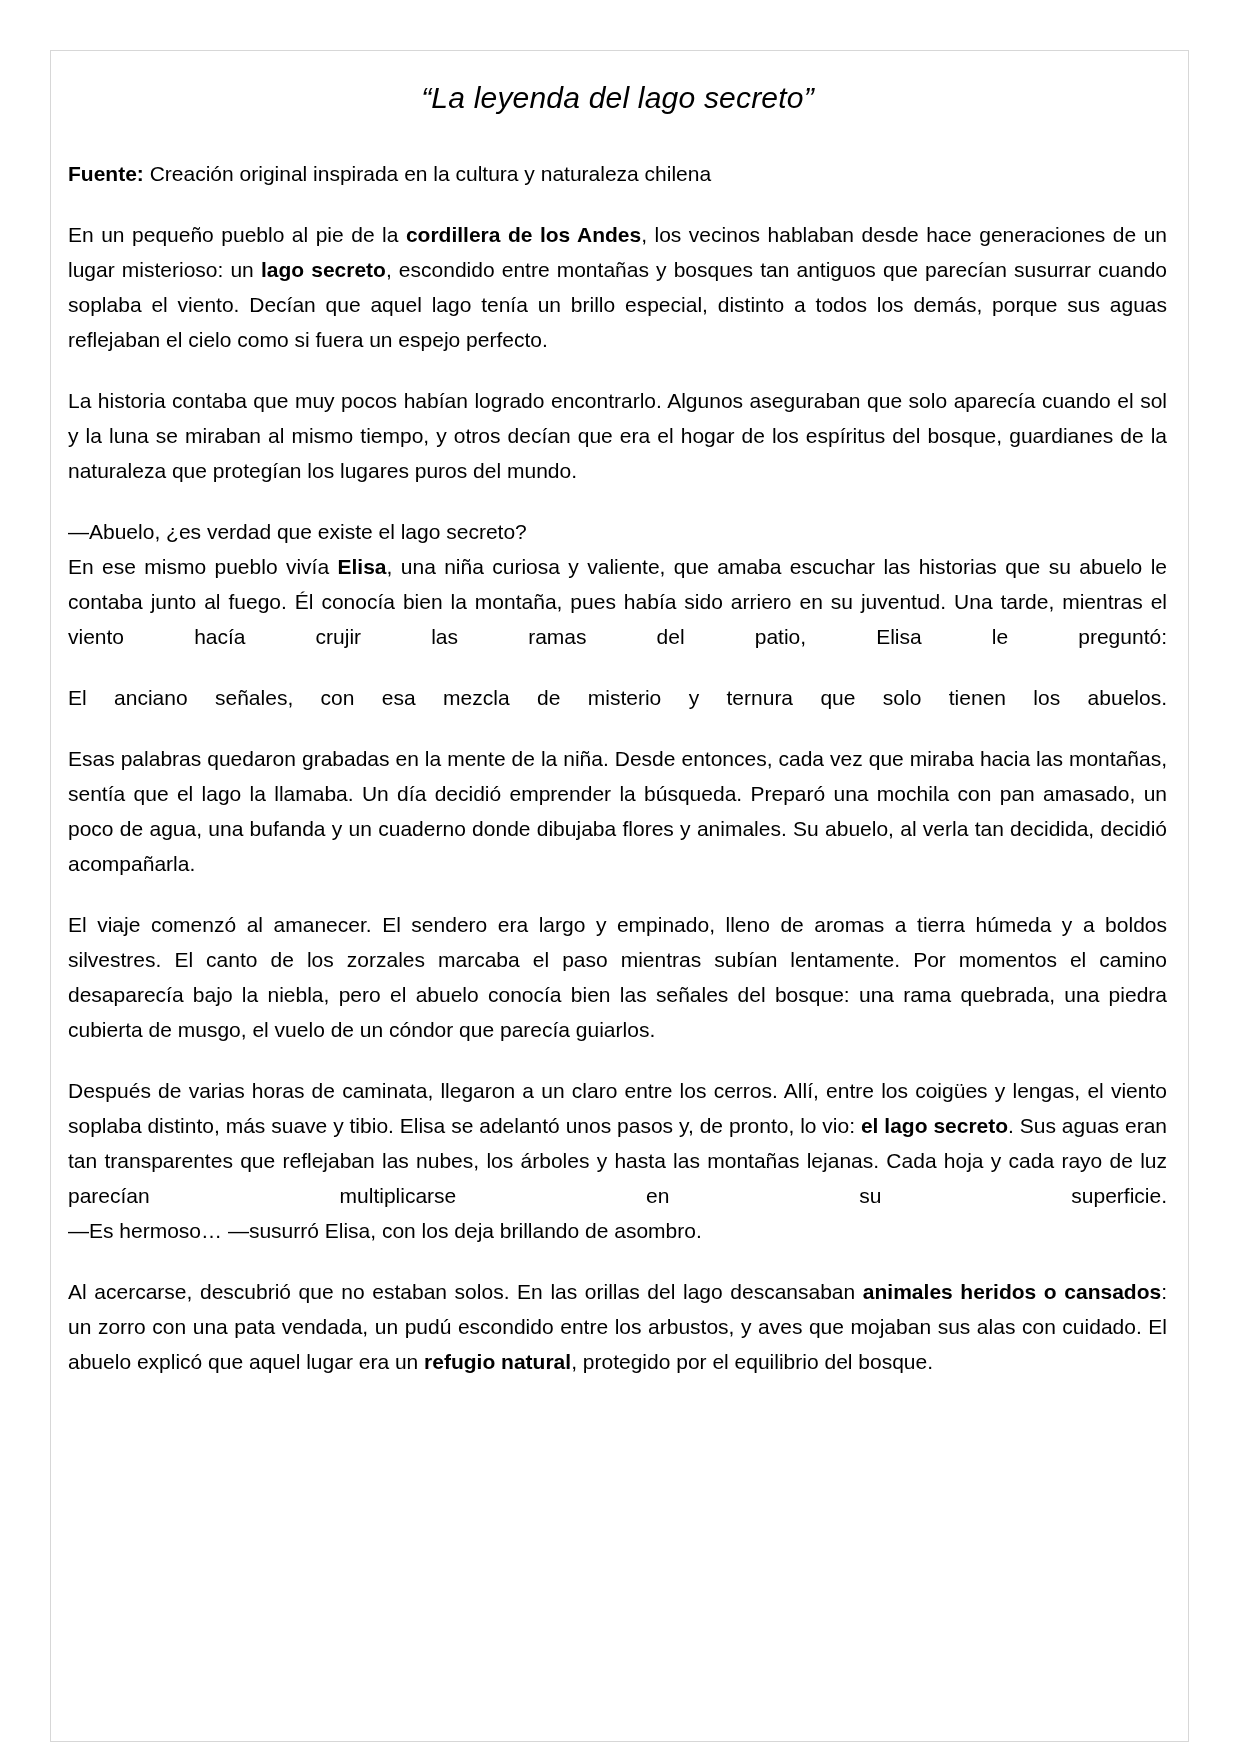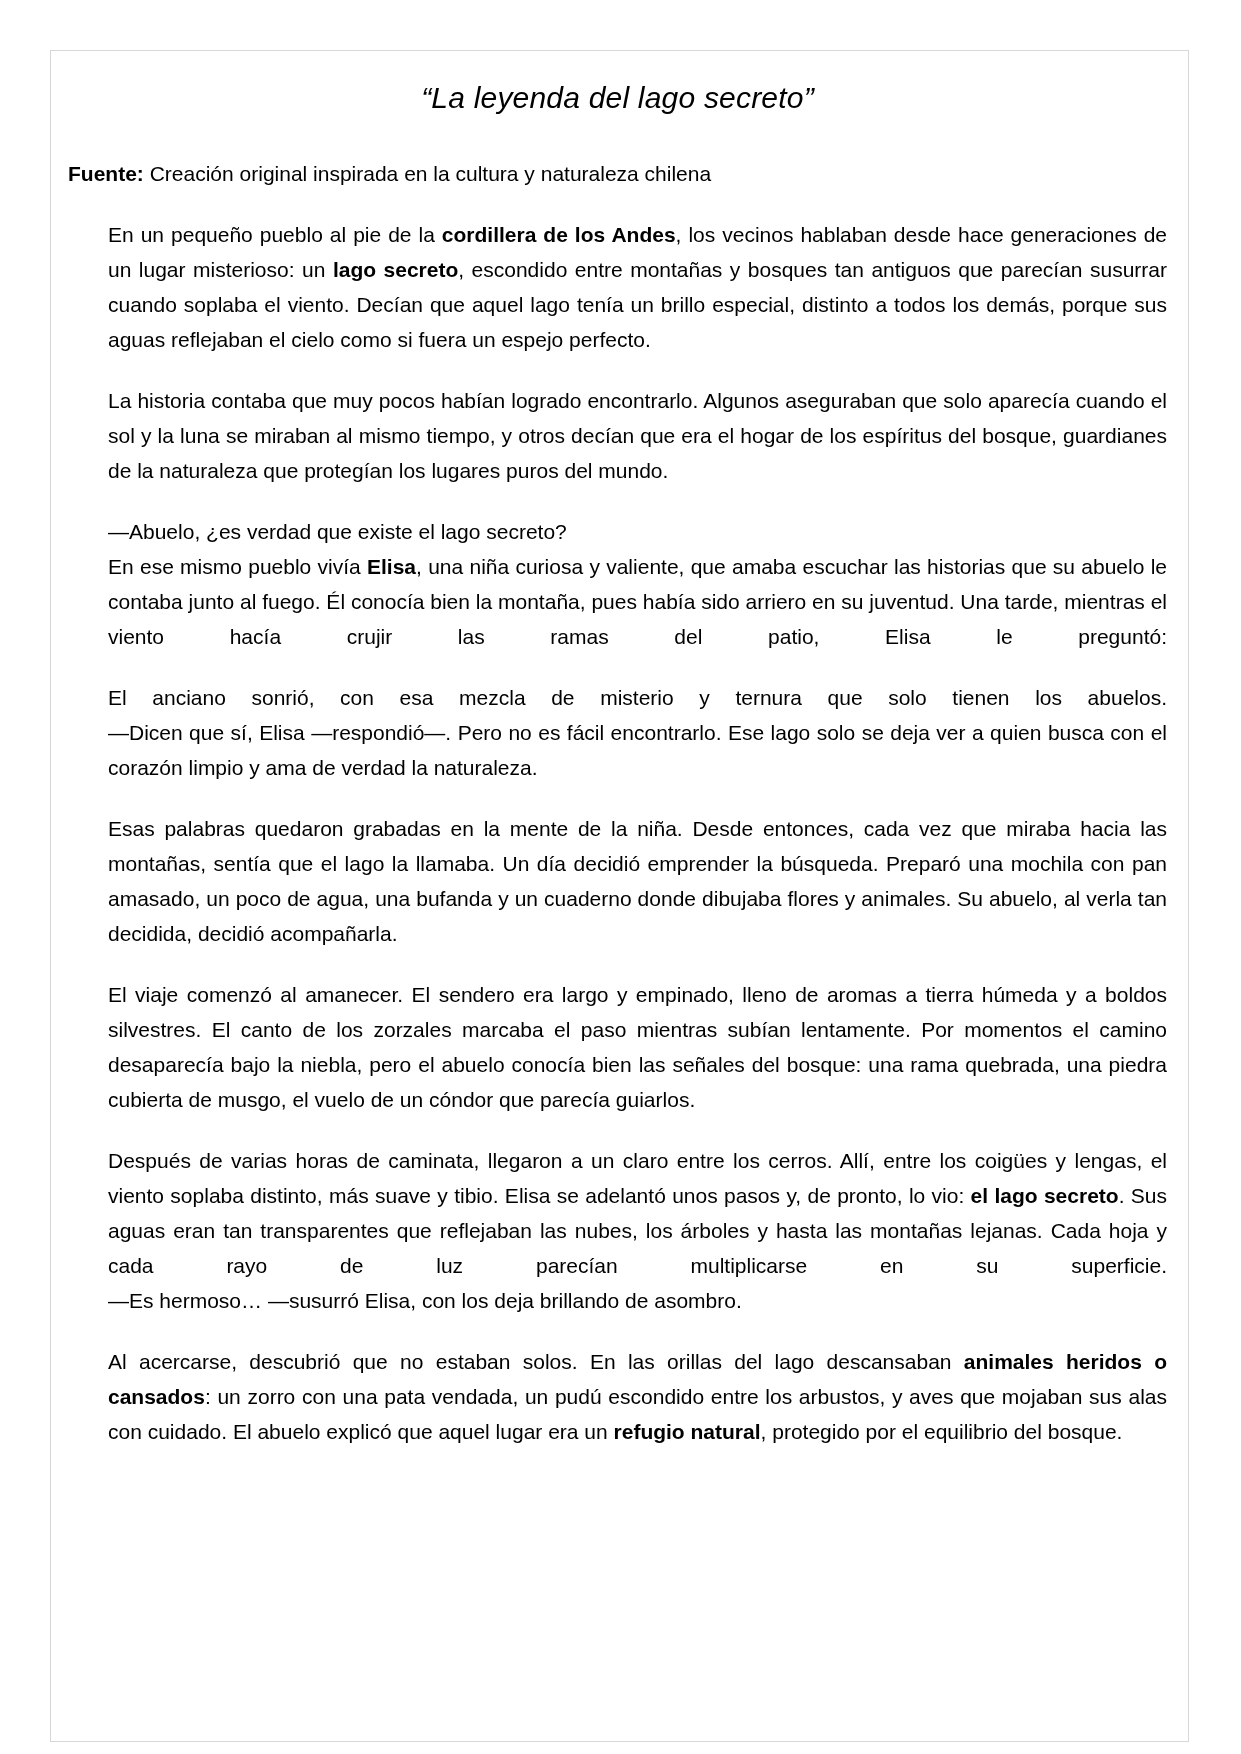--- a/index.html
+++ b/index.html
@@ -38,21 +38,20 @@
   .source {
     margin: 39px 0 4px 0;
     font-size: 21px;
     line-height: 35px;
   }
   .source b { font-weight: bold; }
   .paragraph {
     margin-top: 26px;
     font-size: 21px;
     line-height: 35px;
-    margin-left: 40px;
   }
   .block {
     text-align: justify;
   }
   .block.stretch {
     
     text-align-last: justify;
   }
   .block b { font-weight: bold; }
 </style>
@@ -69,22 +68,21 @@
         <div class="block"><span>En un pequeño pueblo al pie de la </span><b>cordillera de los Andes</b><span>, los vecinos hablaban desde hace generaciones de un lugar misterioso: un </span><b>lago secreto</b><span>, escondido entre montañas y bosques tan antiguos que parecían susurrar cuando soplaba el viento. Decían que aquel lago tenía un brillo especial, distinto a todos los demás, porque sus aguas reflejaban el cielo como si fuera un espejo perfecto.</span></div>
       </div>
       <div class="paragraph">
         <div class="block"><span>La historia contaba que muy pocos habían logrado encontrarlo. Algunos aseguraban que solo aparecía cuando el sol y la luna se miraban al mismo tiempo, y otros decían que era el hogar de los espíritus del bosque, guardianes de la naturaleza que protegían los lugares puros del mundo.</span></div>
       </div>
       <div class="paragraph">
         <div class="block"><span>—Abuelo, ¿es verdad que existe el lago secreto?</span></div>
         <div class="block stretch"><span>En ese mismo pueblo vivía </span><b>Elisa</b><span>, una niña curiosa y valiente, que amaba escuchar las historias que su abuelo le contaba junto al fuego. Él conocía bien la montaña, pues había sido arriero en su juventud. Una tarde, mientras el viento hacía crujir las ramas del patio, Elisa le preguntó:</span></div>
       </div>
       <div class="paragraph">
-        <div class="block stretch"><span>El anciano sonrió, con esa mezcla de misterio y ternura que solo tienen los abuelos.</span></div>
-        <div class="block"><span>—Dicen que sí, Elisa —respondió—. Pero no es fácil encontrarlo. Ese lago solo se deja ver a quien busca con el corazón limpio y ama de verdad la naturaleza.</span></div>
+        <div class="block stretch"><span>El anciano señales, con esa mezcla de misterio y ternura que solo tienen los abuelos.</span></div>
       </div>
       <div class="paragraph">
         <div class="block"><span>Esas palabras quedaron grabadas en la mente de la niña. Desde entonces, cada vez que miraba hacia las montañas, sentía que el lago la llamaba. Un día decidió emprender la búsqueda. Preparó una mochila con pan amasado, un poco de agua, una bufanda y un cuaderno donde dibujaba flores y animales. Su abuelo, al verla tan decidida, decidió acompañarla.</span></div>
       </div>
       <div class="paragraph">
         <div class="block"><span>El viaje comenzó al amanecer. El sendero era largo y empinado, lleno de aromas a tierra húmeda y a boldos silvestres. El canto de los zorzales marcaba el paso mientras subían lentamente. Por momentos el camino desaparecía bajo la niebla, pero el abuelo conocía bien las señales del bosque: una rama quebrada, una piedra cubierta de musgo, el vuelo de un cóndor que parecía guiarlos.</span></div>
       </div>
       <div class="paragraph">
         <div class="block stretch"><span>Después de varias horas de caminata, llegaron a un claro entre los cerros. Allí, entre los coigües y lengas, el viento soplaba distinto, más suave y tibio. Elisa se adelantó unos pasos y, de pronto, lo vio: </span><b>el lago secreto</b><span>. Sus aguas eran tan transparentes que reflejaban las nubes, los árboles y hasta las montañas lejanas. Cada hoja y cada rayo de luz parecían multiplicarse en su superficie.</span></div>
         <div class="block"><span>—Es hermoso… —susurró Elisa, con los deja brillando de asombro.</span></div>

